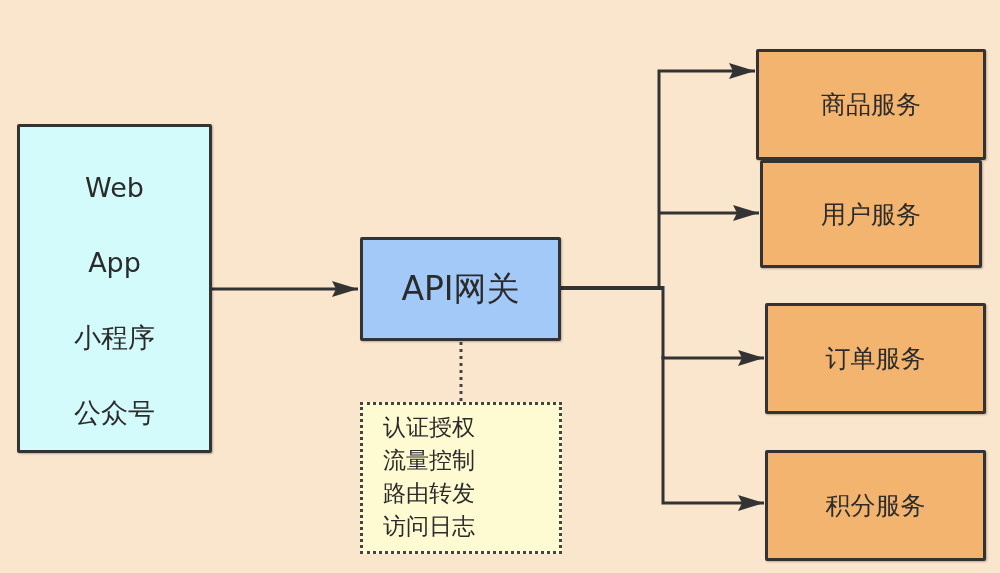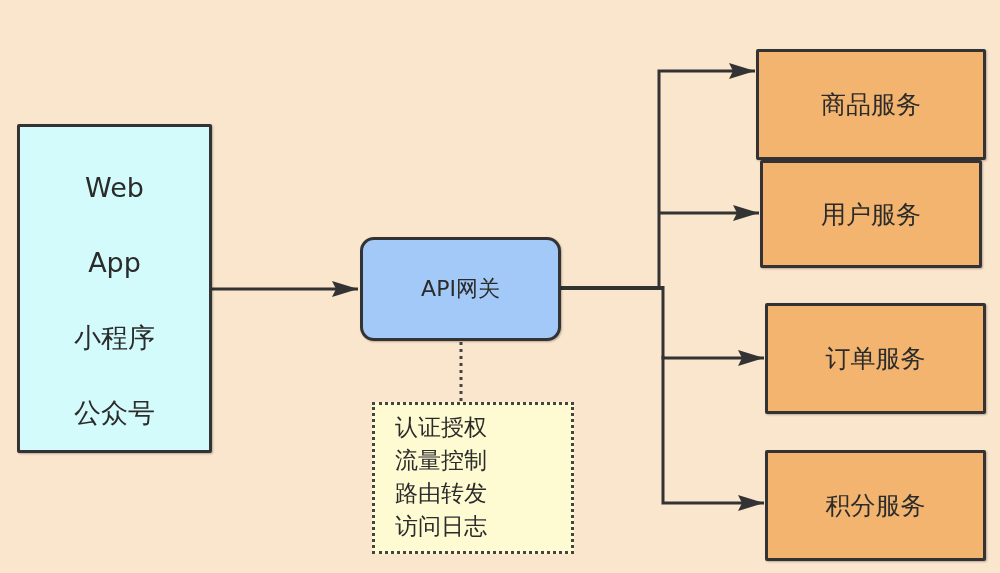--- a/index.html
+++ b/index.html
@@ -4,22 +4,22 @@
 <style>
   html, body { margin:0; padding:0; }
   body { width:1000px; height:573px; background:#fae5cd; position:relative; overflow:hidden;
          font-family:"DejaVu Sans","Liberation Sans",sans-serif; color:#2b2b2b; }
   .box { position:absolute; box-sizing:border-box; border:3px solid #333; border-radius:2px;
          box-shadow:1px 1px 2px rgba(0,0,0,0.25); }
   #clients { left:17px; top:124px; width:195px; height:329px; background:#d4fbfc;
              display:flex; flex-direction:column; align-items:center; justify-content:flex-end; }
   #clients .item { font-size:27px; line-height:75px; }
   #gateway { left:360px; top:237px; width:201px; height:104px; background:#a2c9f8;
-             display:flex; align-items:center; justify-content:center; font-size:22px;border-radius:14px; }
-  #note { position:absolute; left:372px; top:402px; width:202px; height:152px; box-sizing:border-box;
+             display:flex; align-items:center; justify-content:center; font-size:33px; }
+  #note { position:absolute; left:360px; top:402px; width:202px; height:152px; box-sizing:border-box;
           border:3px dotted #444; background:#fefbd2; padding:6px 0 0 20px; }
   #note .line { font-size:23px; line-height:33px; }
   .svc { background:#f2b46f; display:flex; align-items:center; justify-content:center; font-size:25px; }
   svg { position:absolute; left:0; top:0; }
 </style>
 </head>
 <body>
 
 <svg width="1000" height="573">
   <defs>

